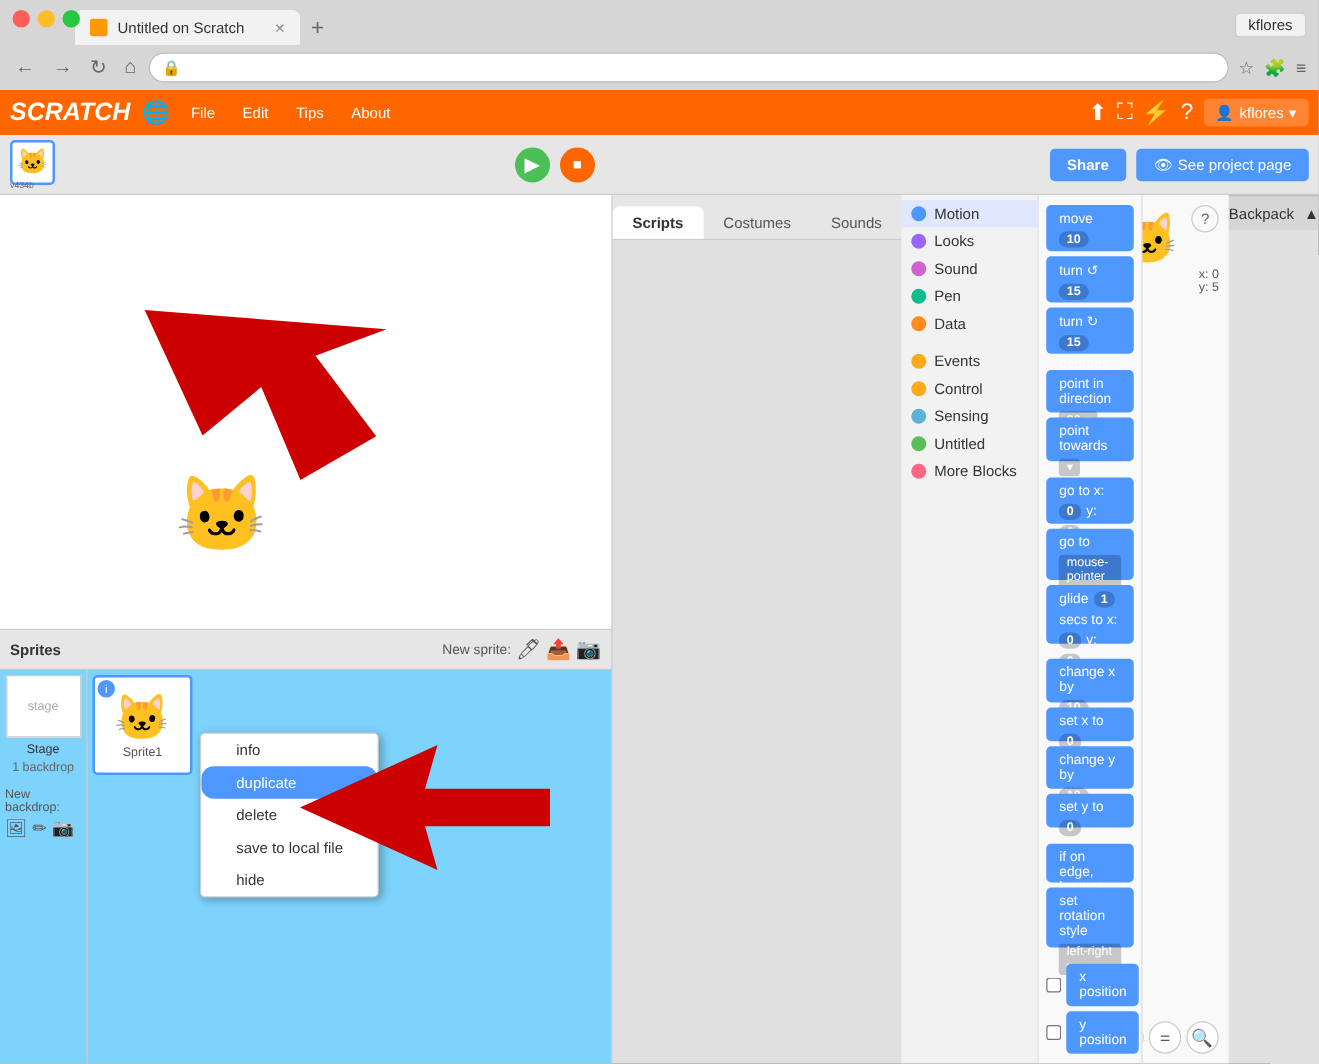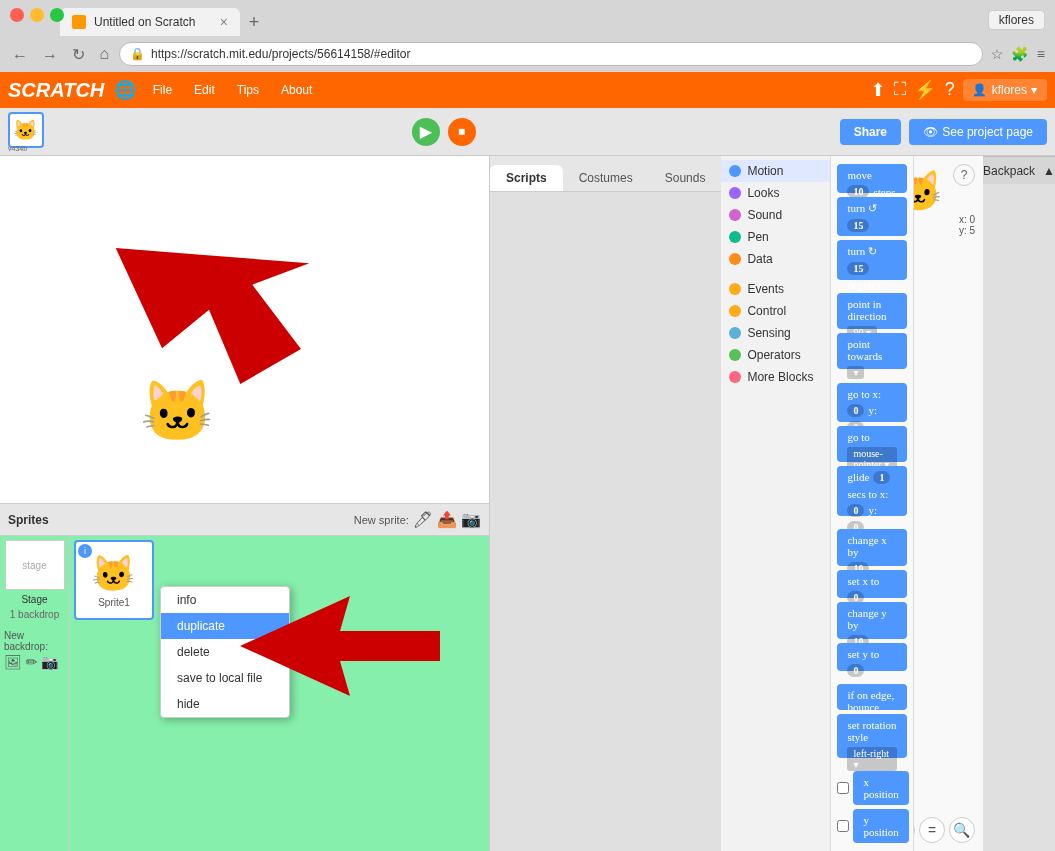--- a/index.html
+++ b/index.html
@@ -47,21 +47,21 @@
 
     
     .main-layout { display: flex; flex: 1; overflow: hidden; }
 
     
     .stage-area { width: 490px; display: flex; flex-direction: column; border-right: 1px solid #ccc; }
     .stage-canvas { flex: 1; background: white; position: relative; overflow: hidden; }
     .stage-coords { display: flex; justify-content: flex-end; align-items: center; padding: 2px 8px; background: #e6e6e6; font-size: 11px; color: #333; gap: 8px; border-top: 1px solid #ccc; height: 24px; }
 
     
-    .sprites-panel { height: 310px; background: #86efac; border-top: 1px solid #ccc; display: flex; flex-direction: column; }
+    .sprites-panel { height: 310px; background: #7dd3fc; border-top: 1px solid #ccc; display: flex; flex-direction: column; }
     .sprites-header { display: flex; align-items: center; padding: 4px 8px; background: #e6e6e6; border-bottom: 1px solid #ccc; height: 32px; }
     .sprites-title { font-weight: bold; font-size: 12px; color: #333; }
     .new-sprite-area { margin-left: auto; display: flex; align-items: center; gap: 4px; }
     .new-sprite-label { font-size: 11px; color: #555; }
     .new-sprite-icon { font-size: 16px; color: #555; cursor: pointer; }
     .sprites-content { display: flex; flex: 1; overflow: hidden; }
     .stage-thumb-area { width: 70px; padding: 4px; display: flex; flex-direction: column; align-items: center; gap: 4px; border-right: 1px solid #ccc; }
     .stage-thumb { width: 60px; height: 50px; background: white; border: 1px solid #ccc; display: flex; align-items: center; justify-content: center; font-size: 10px; color: #666; }
     .stage-label { font-size: 10px; color: #333; text-align: center; }
     .stage-backdrop { font-size: 10px; color: #666; text-align: center; }
@@ -69,40 +69,40 @@
     .new-backdrop-label { font-size: 10px; color: #555; }
     .backdrop-icons { display: flex; gap: 4px; }
     .backdrop-icon { font-size: 14px; color: #555; cursor: pointer; }
     .sprites-list { flex: 1; padding: 4px; display: flex; flex-wrap: wrap; gap: 4px; align-content: flex-start; overflow-y: auto; position: relative; }
     .sprite-item { width: 80px; height: 80px; border: 2px solid #4d97ff; border-radius: 4px; background: white; display: flex; flex-direction: column; align-items: center; justify-content: center; cursor: pointer; position: relative; }
     .sprite-item .info-badge { position: absolute; top: 2px; left: 2px; width: 14px; height: 14px; background: #4d97ff; border-radius: 50%; color: white; font-size: 9px; display: flex; align-items: center; justify-content: center; cursor: pointer; }
     .sprite-name { font-size: 10px; color: #555; margin-top: 2px; }
 
     
     .context-menu { position: absolute; left: 90px; top: 50px; background: white; border: 1px solid #ccc; border-radius: 4px; box-shadow: 2px 2px 8px rgba(0,0,0,0.3); z-index: 100; min-width: 130px; overflow: hidden; }
-    .context-menu-item { padding: 6px 16px; font-size: 12px; color: #333; cursor: pointer; }
+    .context-menu-item { padding: 6px 28px; font-size: 12px; color: #333; cursor: pointer; border-radius: 10px; }
     .context-menu-item.highlighted { background: #4d97ff; color: white; }
 
     
     .blocks-panel { flex: 1; display: flex; flex-direction: row; overflow: hidden; }
     .blocks-tabs { display: flex; background: #e6e6e6; border-bottom: 1px solid #ccc; height: 36px; align-items: flex-end; }
     .blocks-tab { padding: 6px 16px; font-size: 12px; color: #555; cursor: pointer; border-radius: 6px 6px 0 0; }
     .blocks-tab.active { background: white; color: #333; font-weight: bold; }
     .blocks-main { display: flex; flex: 1; overflow: hidden; }
 
     
     .categories { width: 110px; background: #f2f2f2; border-right: 1px solid #ddd; padding: 4px 0; overflow-y: auto; }
     .cat-item { display: flex; align-items: center; gap: 6px; padding: 4px 8px; cursor: pointer; font-size: 12px; color: #333; }
     .cat-item.active { background: #e0e8ff; }
     .cat-dot { width: 12px; height: 12px; border-radius: 50%; flex-shrink: 0; }
     .cat-separator { height: 8px; }
 
     
     .blocks-list { flex: 1; padding: 8px 6px; overflow-y: auto; display: flex; flex-direction: column; gap: 4px; background: #f9f9f9; }
-    .block { display: inline-flex; align-items: center; padding: 5px 10px; border-radius: 4px; color: white; font-size: 11px; cursor: pointer; gap: 4px; min-height: 26px; width: fit-content; flex-wrap: wrap; font-family: Liberation Serif, serif; }
+    .block { display: inline-flex; align-items: center; padding: 5px 10px; border-radius: 4px; color: white; font-size: 11px; cursor: pointer; gap: 4px; min-height: 26px; width: fit-content; flex-wrap: wrap; }
     .block.motion { background: #4d97ff; }
     .block-pill { background: rgba(0,0,0,0.2); border-radius: 10px; padding: 1px 6px; font-size: 10px; font-weight: bold; }
     .block-dropdown { background: rgba(0,0,0,0.2); border-radius: 3px; padding: 1px 6px; font-size: 10px; display: flex; align-items: center; gap: 2px; }
     .block-group-sep { height: 8px; }
 
     
     .script-area { flex: 1; background: #f9f9f9; position: relative; overflow: hidden; }
     .zoom-controls { position: absolute; bottom: 8px; right: 8px; display: flex; gap: 4px; }
     .zoom-btn { width: 26px; height: 26px; background: white; border: 1px solid #ccc; border-radius: 50%; display: flex; align-items: center; justify-content: center; cursor: pointer; font-size: 14px; color: #555; }
 
@@ -130,21 +130,20 @@
       <div class="new-tab-btn">+</div>
       <div class="user-label">kflores</div>
     </div>
     <div class="address-bar-row">
       <button class="nav-btn">←</button>
       <button class="nav-btn">→</button>
       <button class="nav-btn">↻</button>
       <button class="nav-btn">⌂</button>
       <div class="address-bar">
         <span class="lock-icon">🔒</span>
-        <span class="url-text">https://scratch.mit.edu/projects/56614158/#editor</span>
       </div>
       <div class="toolbar-icons">
         <span class="toolbar-icon">☆</span>
         <span class="toolbar-icon">🧩</span>
         <span class="toolbar-icon">≡</span>
       </div>
     </div>
   </div>
 
   <div class="scratch-app">
@@ -304,21 +303,21 @@
             <div class="cat-item">
               <div class="cat-dot" style="background:#ffab19;"></div>
               <span>Control</span>
             </div>
             <div class="cat-item">
               <div class="cat-dot" style="background:#5cb1d6;"></div>
               <span>Sensing</span>
             </div>
             <div class="cat-item">
               <div class="cat-dot" style="background:#59c059;"></div>
-              <span>Operators</span>
+              <span>Untitled</span>
             </div>
             <div class="cat-item">
               <div class="cat-dot" style="background:#ff6680;"></div>
               <span>More Blocks</span>
             </div>
           </div>
 
           <div class="blocks-list">
 
             <div class="block motion">

